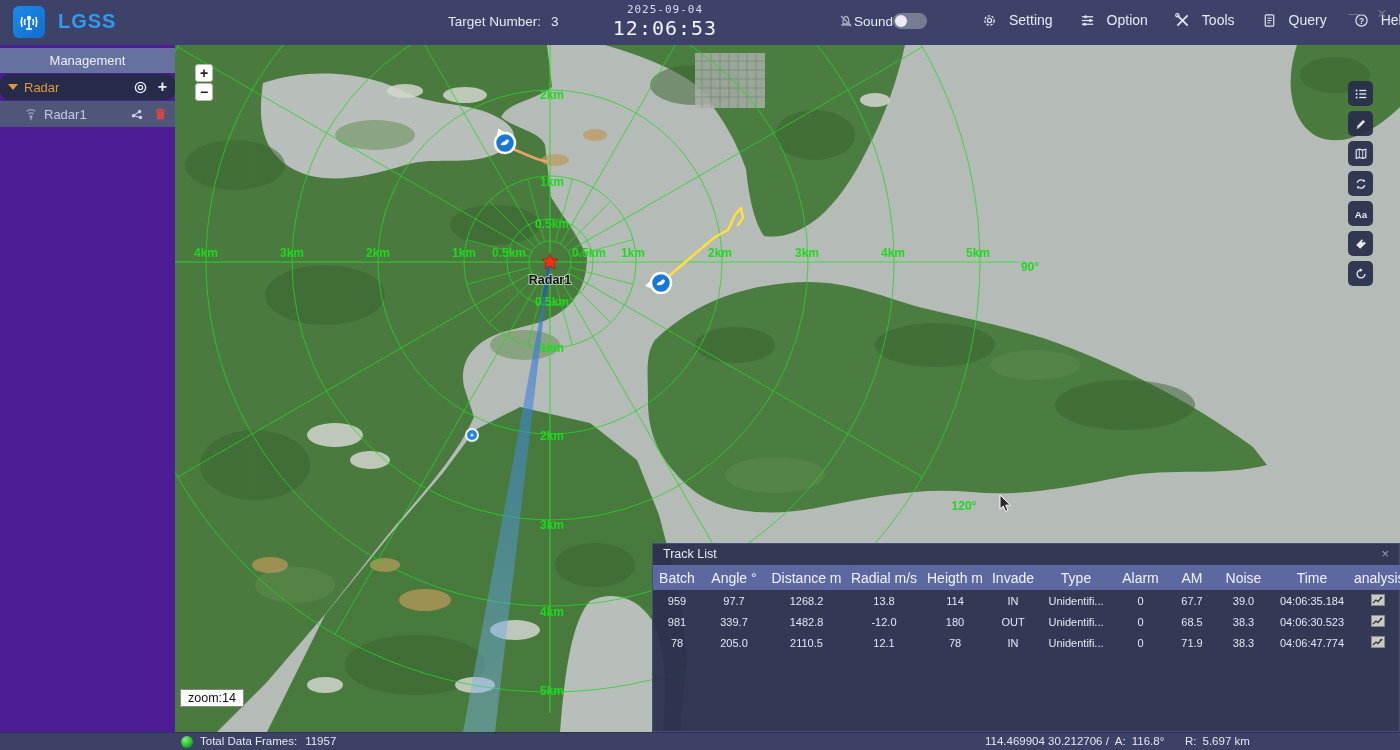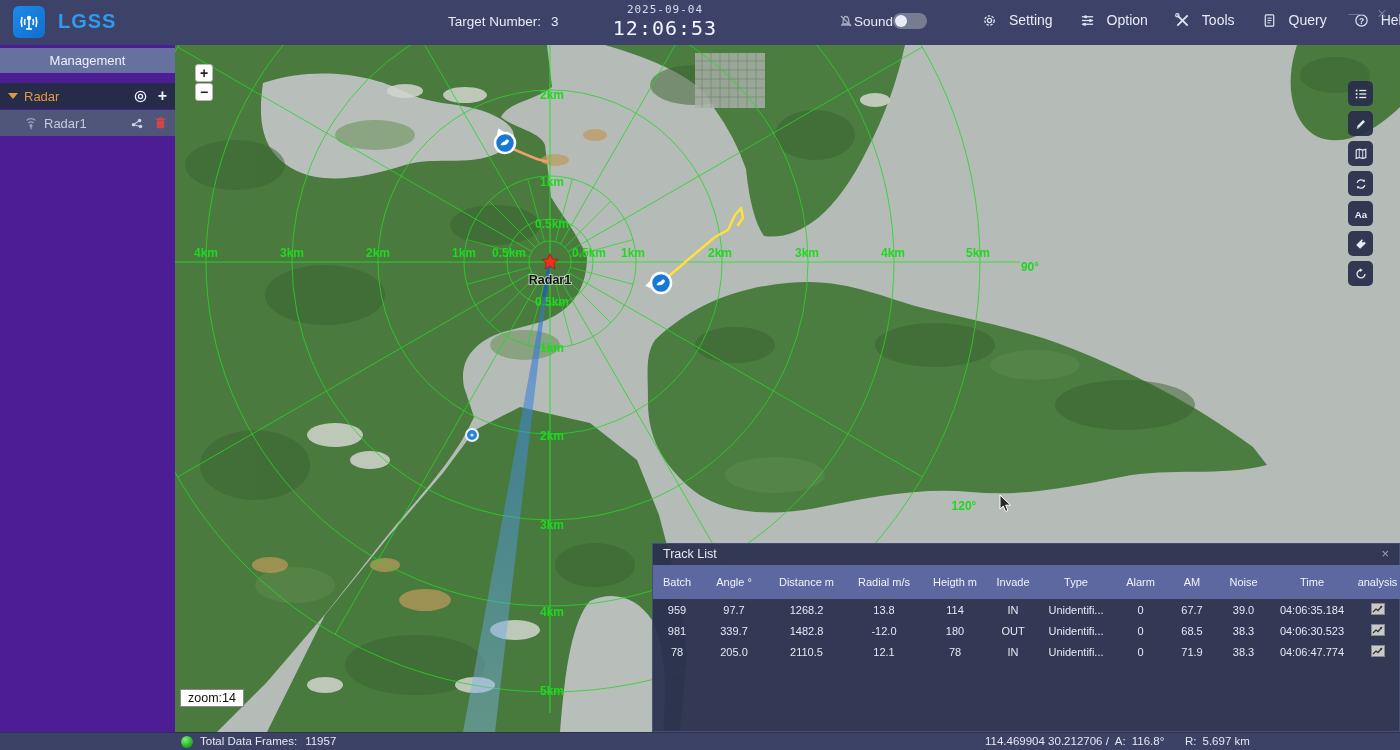--- a/index.html
+++ b/index.html
@@ -22,21 +22,21 @@
   .toggle .knob { position:absolute; left:2px; top:2px; width:12px; height:12px; border-radius:50%; background:#e9ecf5; }
   .menu-group { position:absolute; left:982px; top:12px; display:flex; gap:27px; }
   .menu-item { display:flex; align-items:center; gap:12px; color:#e8ebf5; font-size:14px; cursor:default; }
   .win-ctrl { position:absolute; top:4px; color:#707694; font-size:15px; width:20px; text-align:center; }
 
   
   .sidebar { position:absolute; left:0; top:45px; width:175px; height:687px; background:#4c1d95; z-index:30; }
   .sb-header { height:25px; margin-top:3px; background:#67719f; color:#eef0f8; font-size:13px;
                display:flex; align-items:center; justify-content:center; }
   .sb-row { height:26px; display:flex; align-items:center; padding:0 8px; font-size:13px; position:relative; }
-  .sb-row.radar { background:#262b4a; color:#e09a3e; margin-top:10px; }
+  .sb-row.radar { background:#262b4a; color:#e09a3e; margin-top:1px;border-radius:9px; }
   .sb-row.radar1 { background:#50567a; color:#c6cadd; margin-top:1px; padding-left:24px; }
   .sb-caret { width:0; height:0; border-left:5px solid transparent; border-right:5px solid transparent;
               border-top:6px solid #e09a3e; margin-right:6px; }
   .sb-actions { position:absolute; right:8px; display:flex; gap:10px; align-items:center; }
   .plus-glyph { color:#eef; font-size:16px; font-weight:bold; line-height:1; }
 
   
   .map { position:absolute; left:175px; top:45px; width:1225px; height:687px; overflow:hidden; background:#b5bbb6; }
   .map-svg { position:absolute; left:0; top:0; }
   .zoom-btn { position:absolute; left:20px; width:18px; height:18px; background:#fdfdfd; border:1px solid #b8b8b8;
@@ -50,21 +50,21 @@
   .rtoolbar { position:absolute; right:27px; top:36px; display:flex; flex-direction:column; gap:5px; z-index:20; }
   .rt-btn { width:25px; height:25px; border-radius:5px; background:rgba(40,45,74,0.93);
             display:flex; align-items:center; justify-content:center; }
 
   
   .track-panel { position:absolute; right:0; bottom:0; width:748px; height:189px;
                  background:rgba(44,49,79,0.95); border:1px solid #464d78; z-index:25; }
   .tp-title { height:21px; color:#e8eaf2; font-size:12.5px; padding:3px 0 0 10px; }
   .tp-close { position:absolute; right:10px; top:2px; color:#9aa1bd; font-size:13px; }
   .tp-table { width:100%; border-collapse:collapse; table-layout:fixed; }
-  .tp-table th { background:#5e68a0; color:#f0f2fa; font-weight:normal; font-size:11px; height:34px; }
+  .tp-table th { background:#5e68a0; color:#f0f2fa; font-weight:normal; font-size:14px; height:25px; }
   .tp-table td { color:#e4e8f4; font-size:11px; height:21px; text-align:center; }
   .chart-ico { display:inline-block; width:14px; height:12px; background:#c9c9c9; border:1px solid #8a8a8a; }
 
   
   .statusbar { position:absolute; left:0; top:732px; width:1400px; height:18px; background:#3c4166;
                border-top:1px solid #2e3250; color:#e5e8f2; font-size:11.5px; z-index:40; }
   .sb-dot { position:absolute; left:181px; top:3px; width:12px; height:12px; border-radius:50%;
             background:radial-gradient(circle at 35% 30%, #7bf07b, #2db92d 55%, #157a15); }
   .frames { position:absolute; left:200px; top:2px; display:flex; gap:8px; }
   .coords { position:absolute; left:985px; top:2px; display:flex; gap:6px; }

